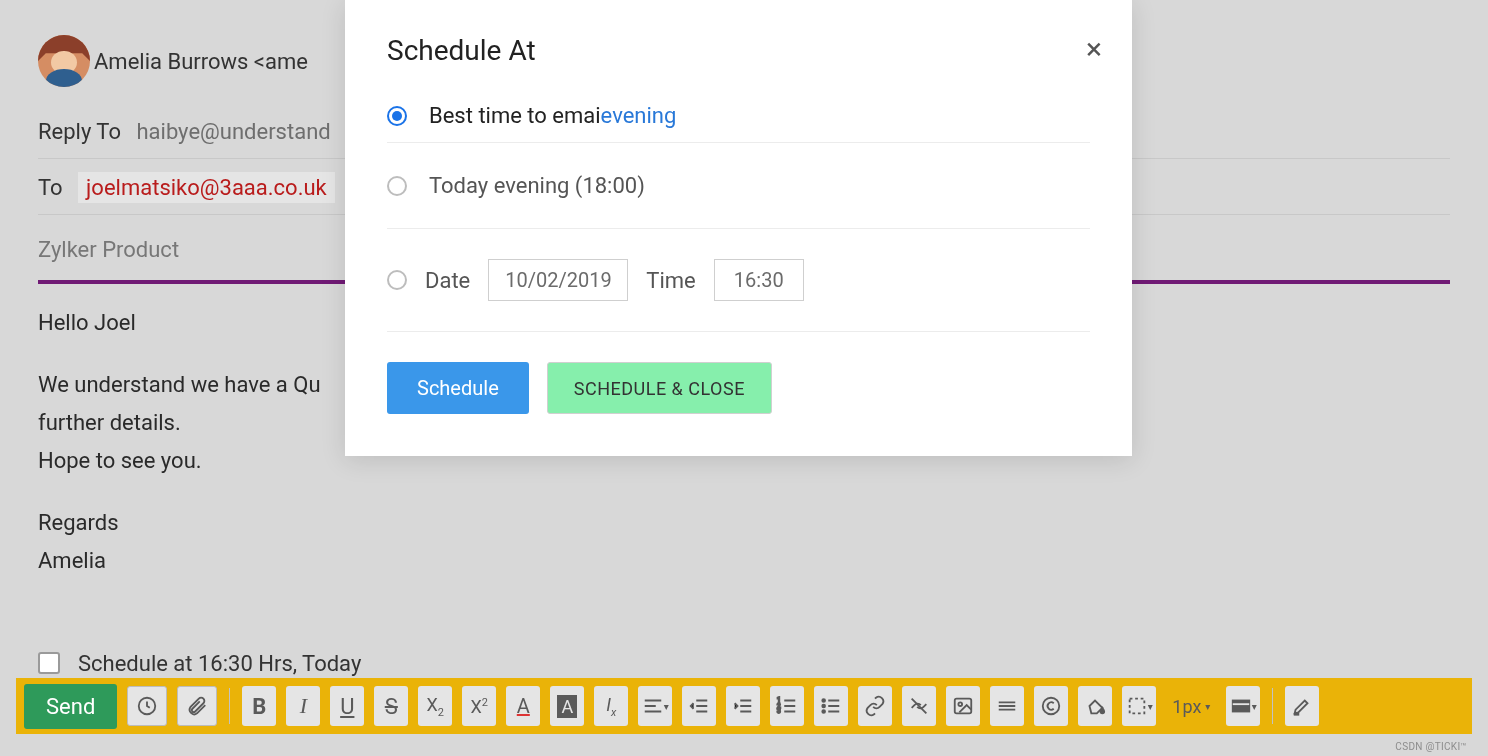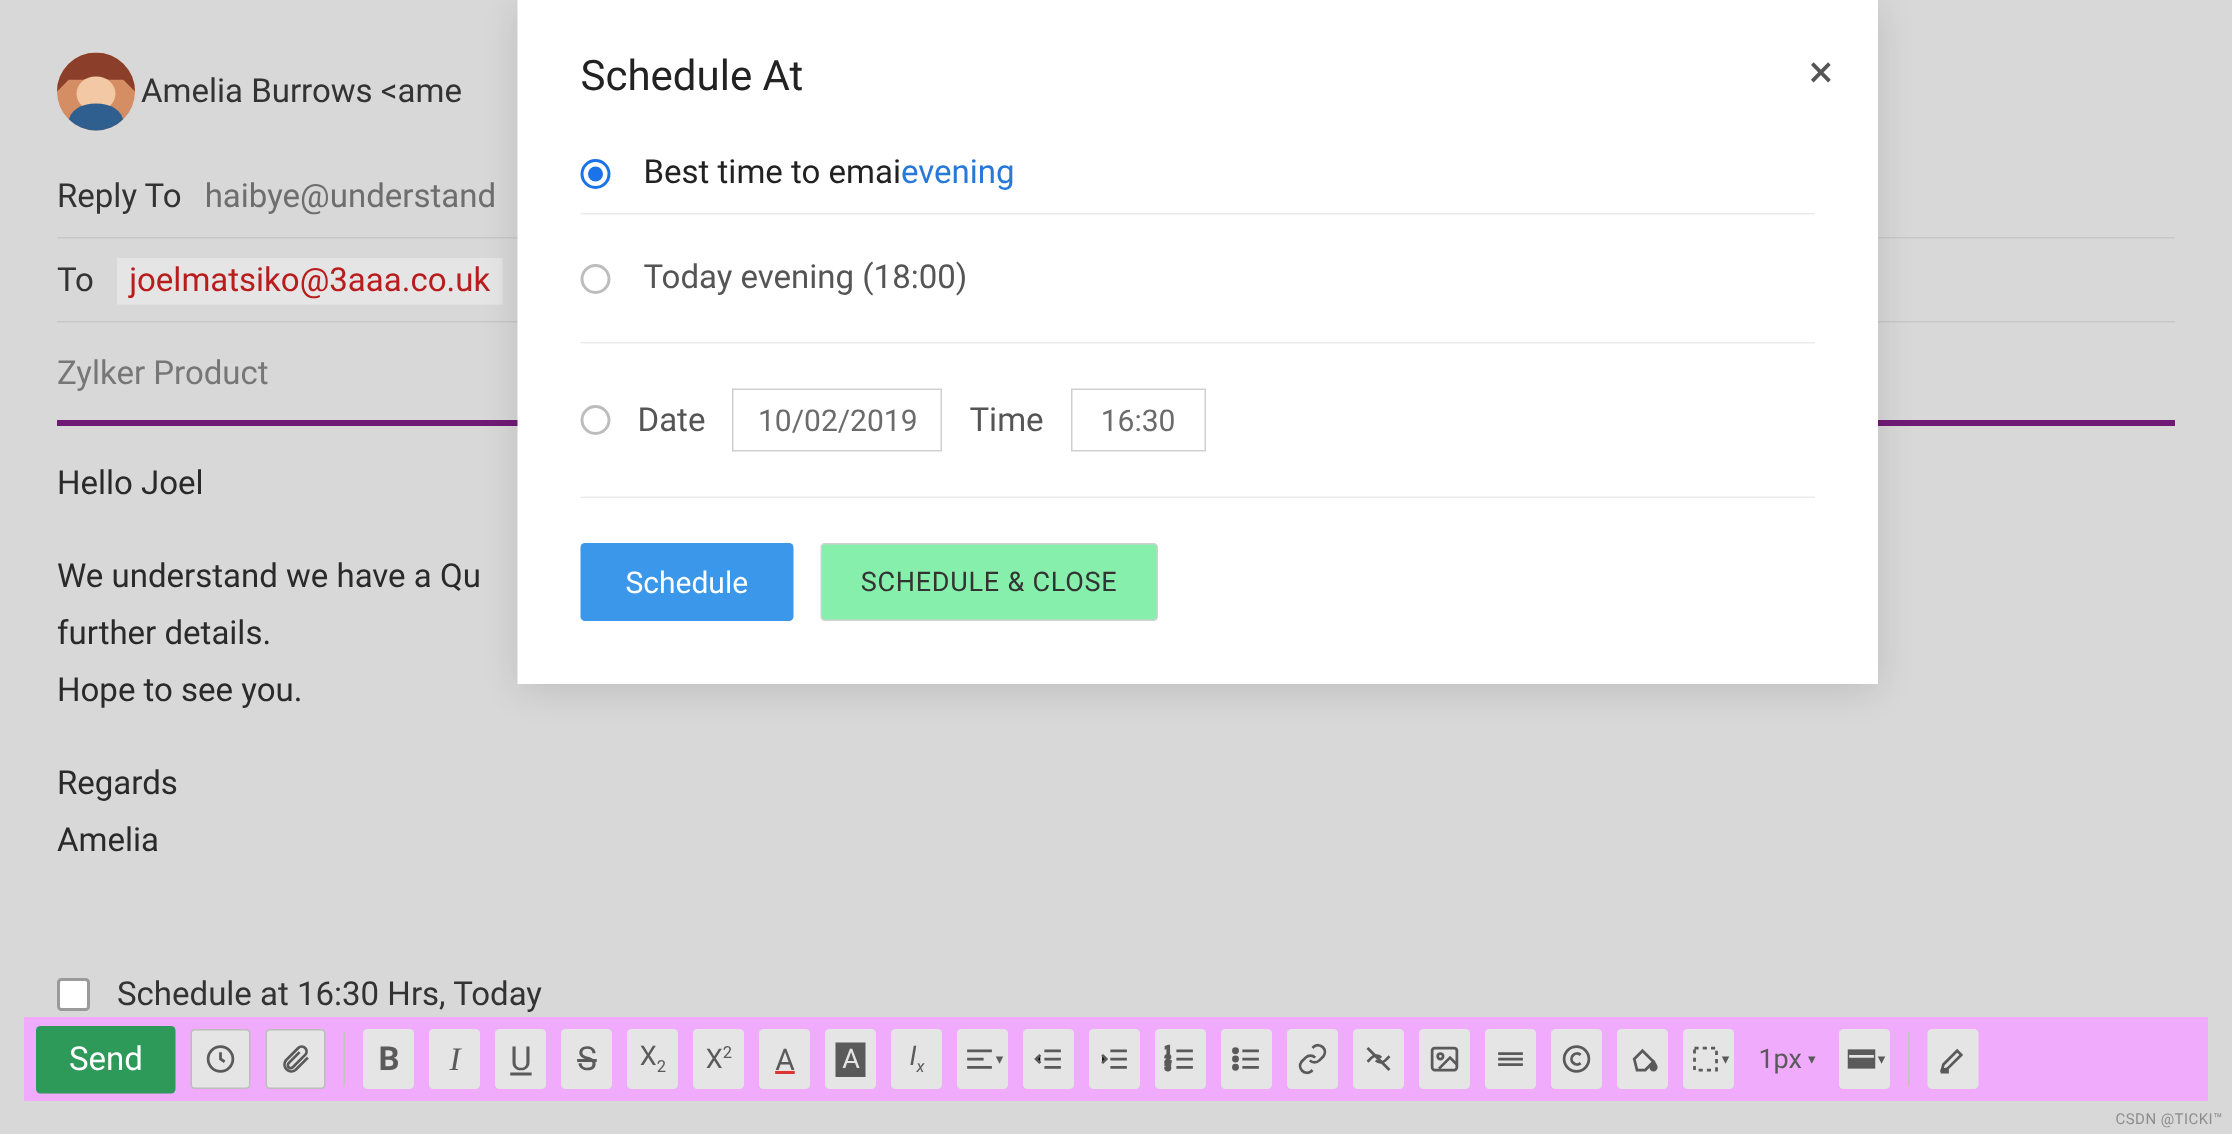--- a/index.html
+++ b/index.html
@@ -21,48 +21,48 @@
   .subject { font-size:22px; color:#777; padding:16px 0 18px; border-bottom:4px solid #701a75; margin-bottom:22px; }
 
   .body-text { font-size:22px; line-height:1.55; color:#2a2a2a; }
   .body-text p { margin-bottom:4px; }
   .gap { height:24px; }
 
   .schedule-at-row { display:flex; align-items:center; gap:18px; margin-top:72px; font-size:22px; color:#333; }
   .cb { width:22px; height:22px; border:2px solid #9a9a9a; border-radius:3px; background:#fff; }
 
   
-  .toolbar { position:absolute; left:16px; right:16px; bottom:22px; height:56px; background:#f0abfc; display:flex; align-items:center; padding:0 8px; gap:10px; }
+  .toolbar { position:absolute; left:16px; right:16px; bottom:22px; height:56px; background:#eab308; display:flex; align-items:center; padding:0 8px; gap:10px; }
   .send-btn { background:#2e9a5a; color:#fff; font-size:22px; padding:10px 22px; border:none; border-radius:3px; }
   .tb-icon { width:40px; height:40px; border:1px solid #bcbcbc; display:flex; align-items:center; justify-content:center; color:#5a5a5a; border-radius:3px; background:#e5e5e5; }
   .tb-icon.noborder { border:none; width:34px; }
   .tb-sep { width:1px; height:36px; background:#c2c2c2; margin:0 2px; }
   .tb-text { font-size:18px; color:#5a5a5a; padding:0 6px; display:flex; align-items:center; gap:4px; }
   svg.ico { width:22px; height:22px; }
 
   
-  .modal { position:absolute; left:345px; top:0; width:907px; background:#fff; box-shadow:0 4px 24px rgba(0,0,0,.12); padding:34px 42px 42px; }
+  .modal { position:absolute; left:345px; top:0; width:787px; background:#fff; box-shadow:0 4px 24px rgba(0,0,0,.12); padding:34px 42px 42px; }
   .modal h1 { font-size:28px; font-weight:400; color:#222; }
   .close-x { position:absolute; right:30px; top:34px; font-size:30px; color:#555; cursor:pointer; line-height:1; }
   .opt { display:flex; align-items:center; gap:22px; padding:24px 0; font-size:22px; color:#555; }
   .modal .sect-sep { height:1px; background:#ececec; margin:6px 0; }
   .radio { width:20px; height:20px; border:2px solid #bdbdbd; border-radius:50%; position:relative; flex-shrink:0; }
   .radio.checked { border-color:#1a73e8; }
   .radio.checked::after { content:""; position:absolute; inset:3px; background:#1a73e8; border-radius:50%; }
   .opt .label-black { color:#222; }
   .opt .today-link { color:#2878d8; }
   .times { display:flex; gap:18px; padding:4px 0 22px 44px; position:relative; }
   .time-chip { border:1px solid #5c99e0; color:#3b7dd3; font-size:20px; padding:10px 22px; border-radius:3px; background:#fff; cursor:pointer; }
   .cursor-hand { position:absolute; left:116px; top:44px; font-size:22px; pointer-events:none; }
   .date-input, .time-input { border:1px solid #cfcfcf; padding:8px 16px; font-size:20px; color:#6b6b6b; width:140px; text-align:center; }
   .time-input { width:90px; }
   .modal-actions { display:flex; gap:18px; margin-top:30px; }
   .btn-primary { background:#3a97ea; color:#fff; font-size:20px; padding:14px 30px; border:none; border-radius:3px; }
   .btn-secondary { background:#86efac; border:1px solid #d0d0d0; color:#333; font-size:18px; letter-spacing:.5px; padding:14px 26px; border-radius:3px; }
-  .watermark { position:absolute; right:6px; bottom:4px; font-size:10px; color:#8d8d8d; letter-spacing:.3px; }
+  .watermark { position:absolute; right:21px; bottom:4px; font-size:10px; color:#8d8d8d; letter-spacing:.3px; }
 </style>
 </head>
 <body>
 
 <div class="compose">
   <div class="from-row">
     <div class="avatar">
       <div class="hair"></div>
         <div class="face"></div>
         <div class="body"></div>

